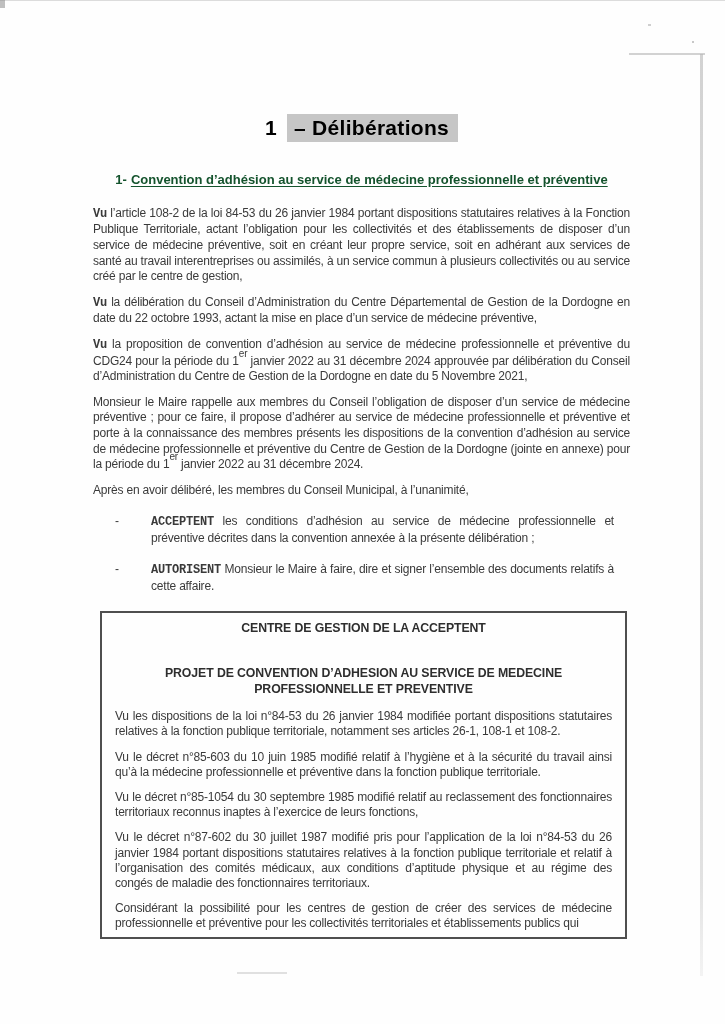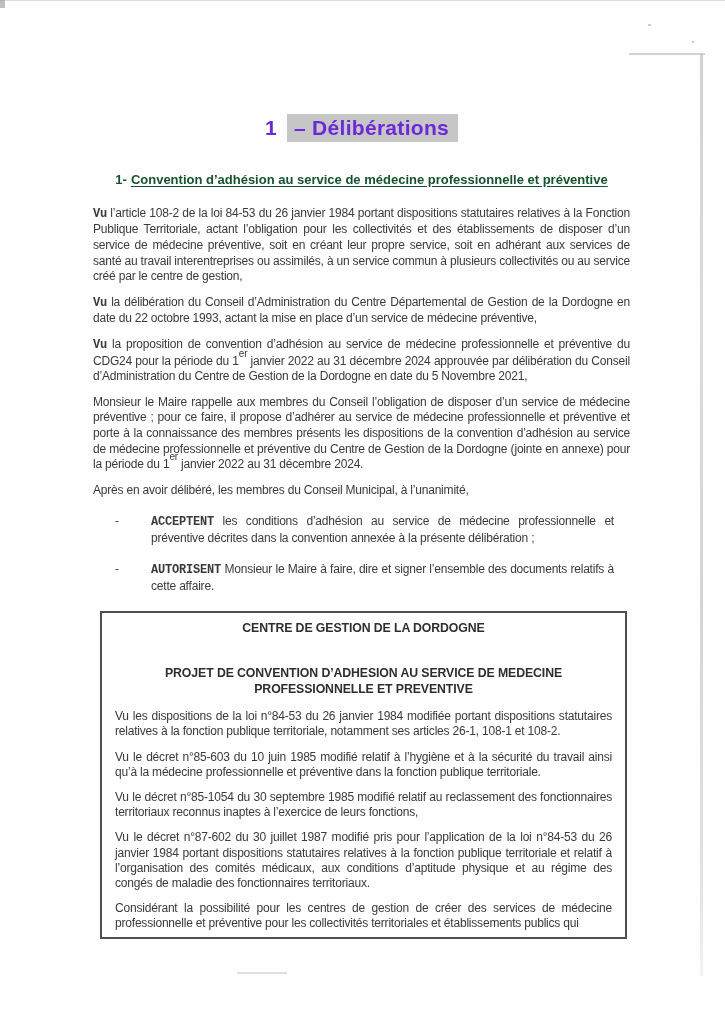--- a/index.html
+++ b/index.html
@@ -26,21 +26,21 @@
     opacity:.6;}
   .scan-speck-1{position:absolute;left:648px;top:24px;width:3px;height:2px;background:#bbb;opacity:.7;}
   .scan-speck-2{position:absolute;left:692px;top:41px;width:2px;height:2px;background:#b0b0b0;opacity:.7;}
   .scan-smudge{position:absolute;left:237px;top:972px;width:50px;height:2px;background:#e0e0e0;}
   
   .content{position:absolute;left:93px;top:0;width:537px;}
   .doc-title{
     margin-top:116px;
     text-align:center;
     font-size:21px;font-weight:bold;letter-spacing:.3px;
-    color:#6d28d9;
+    color:#000000;
   }
   .doc-title .num{margin-right:10px;}
   .doc-title .hl{background:var(--highlight);padding:2px 9px 3px 7px;}
   .doc-subtitle{
     margin-top:30px;
     text-align:center;
     font-size:13px;font-weight:bold;line-height:1.6;
     color:#14532d;
   }
   .doc-subtitle .pre{margin-right:4px;}
@@ -111,21 +111,21 @@
           <span class="dash">-</span>
           <p class="para"><span class="b">ACCEPTENT</span><span> les conditions d’adhésion au service de médecine professionnelle et préventive décrites dans la convention annexée à la présente délibération ;</span></p>
         </div>
         <div class="bullet">
           <span class="dash">-</span>
           <p class="para"><span class="b">AUTORISENT</span><span> Monsieur le Maire à faire, dire et signer l’ensemble des documents relatifs à cette affaire.</span></p>
         </div>
       </div>
 
     <div class="annex-box">
-      <div class="bh">CENTRE DE GESTION DE LA DORDOGNE</div>
+      <div class="bh">CENTRE DE GESTION DE LA ACCEPTENT</div>
       <div class="bh bh2">PROJET DE CONVENTION D’ADHESION AU SERVICE DE MEDECINE PROFESSIONNELLE ET PREVENTIVE</div>
       <div class="paras">
           <p class="para"><span>Vu les dispositions de la loi n°84-53 du 26 janvier 1984 modifiée portant dispositions statutaires relatives à la fonction publique territoriale, notamment ses articles 26-1, 108-1 et 108-2.</span></p>
           <p class="para"><span>Vu le décret n°85-603 du 10 juin 1985 modifié relatif à l’hygiène et à la sécurité du travail ainsi qu’à la médecine professionnelle et préventive dans la fonction publique territoriale.</span></p>
           <p class="para"><span>Vu le décret n°85-1054 du 30 septembre 1985 modifié relatif au reclassement des fonctionnaires territoriaux reconnus inaptes à l’exercice de leurs fonctions,</span></p>
           <p class="para"><span>Vu le décret n°87-602 du 30 juillet 1987 modifié pris pour l’application de la loi n°84-53 du 26 janvier 1984 portant dispositions statutaires relatives à la fonction publique territoriale et relatif à l’organisation des comités médicaux, aux conditions d’aptitude physique et au régime des congés de maladie des fonctionnaires territoriaux.</span></p>
           <p class="para"><span>Considérant la possibilité pour les centres de gestion de créer des services de médecine professionnelle et préventive pour les collectivités territoriales et établissements publics qui</span></p>
         </div>
     </div>
 

